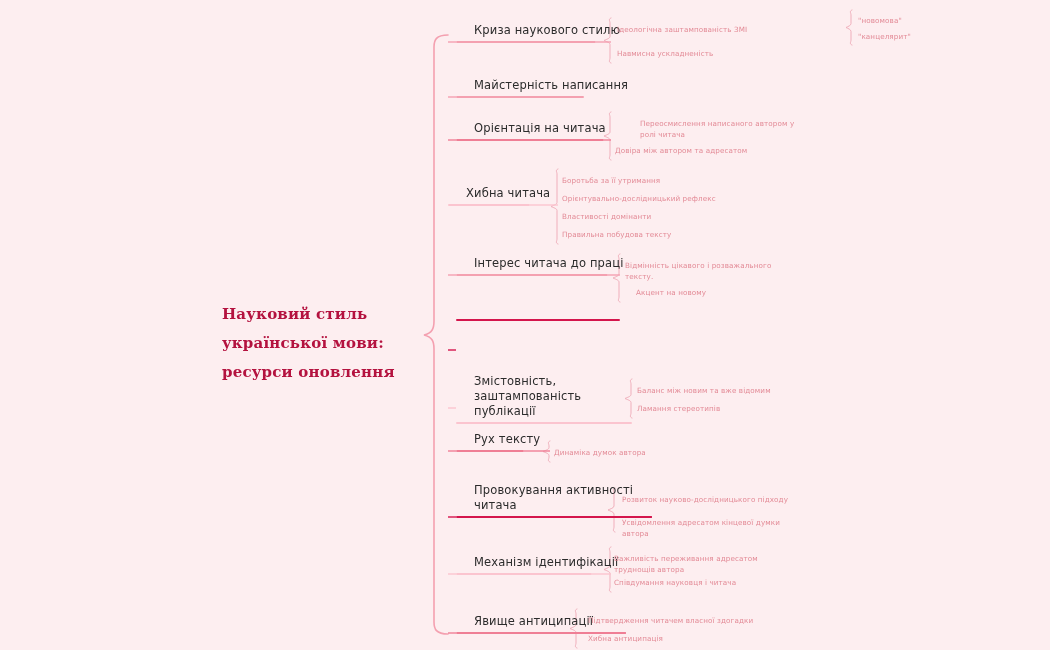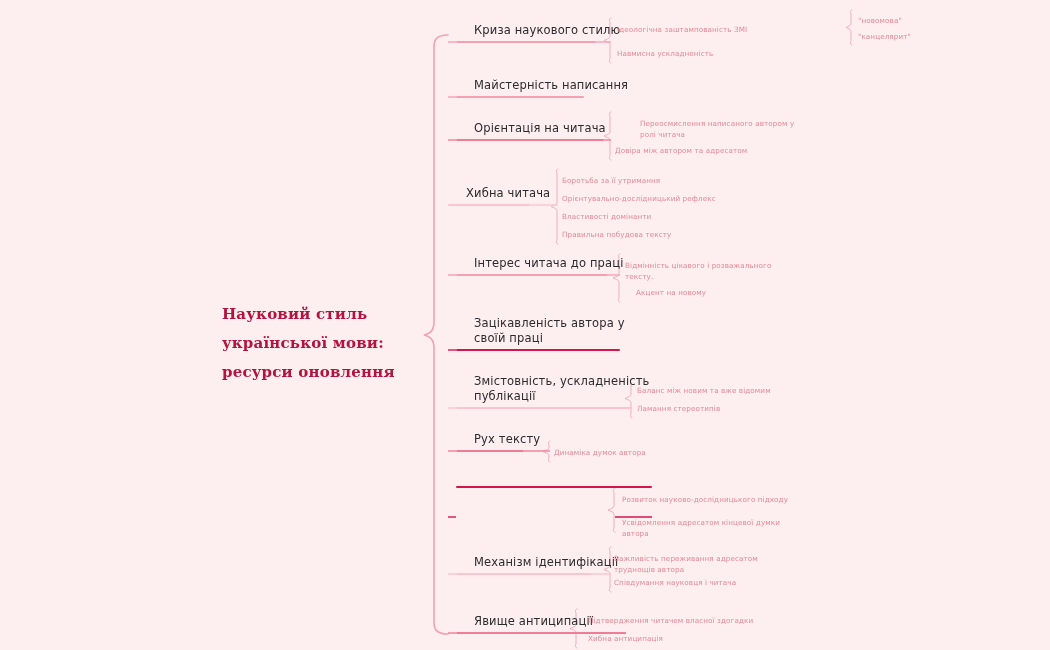--- a/index.html
+++ b/index.html
@@ -202,37 +202,37 @@
       <div class="l2" style="left: 562px; top: 212px; max-width: 190px;">Властивості домінанти</div>
       <div class="l2" style="left: 562px; top: 230px; max-width: 190px;">Правильна побудова тексту</div>
       <div class="l1" style="left: 456px; top: 256px; width: 200px;">
         <div class="l1-label">Інтерес читача до праці</div>
         <div class="l1-rule" style="width: 152px; background: rgb(244, 160, 176);"></div>
       </div>
       <div class="l2" style="left: 625px; top: 261px; max-width: 190px;">Відмінність цікавого і розважального
 тексту.</div>
       <div class="l2" style="left: 625px; top: 288px; max-width: 190px; margin-left: 11px;">Акцент на новому</div>
       <div class="l1" style="left: 456px; top: 316px; width: 200px;">
-        <div class="l1-label">Зацікавленість автора у
-своїй праці</div>
         <div class="l1-rule" style="width: 164px; background: rgb(212, 21, 76);"></div>
       </div>
       <div class="l1" style="left: 456px; top: 374px; width: 200px;">
-        <div class="l1-label">Змістовність, ускладненість
+        <div class="l1-label">Змістовність, заштампованість
 публікації</div>
         <div class="l1-rule" style="width: 176px; background: rgb(251, 196, 207);"></div>
       </div>
       <div class="l2" style="left: 637px; top: 386px; max-width: 190px;">Баланс між новим та вже відомим</div>
       <div class="l2" style="left: 637px; top: 404px; max-width: 190px;">Ламання стереотипів</div>
       <div class="l1" style="left: 456px; top: 432px; width: 200px;">
         <div class="l1-label">Рух тексту</div>
         <div class="l1-rule" style="width: 68px; background: rgb(239, 126, 149);"></div>
       </div>
       <div class="l2" style="left: 554px; top: 448px; max-width: 190px;">Динаміка думок автора</div>
       <div class="l1" style="left: 456px; top: 483px; width: 214px;">
+        <div class="l1-label">Провокування активності
+читача</div>
         <div class="l1-rule" style="width: 196px; background: rgb(212, 21, 76);"></div>
       </div>
       <div class="l2" style="left: 622px; top: 495px; max-width: 190px;">Розвиток науково-дослідницького підходу</div>
       <div class="l2" style="left: 622px; top: 518px; max-width: 190px;">Усвідомлення адресатом кінцевої думки
 автора</div>
       <div class="l1" style="left: 456px; top: 555px; width: 200px;">
         <div class="l1-label">Механізм ідентифікації</div>
         <div class="l1-rule" style="width: 136px; background: rgb(251, 196, 207);"></div>
       </div>
       <div class="l2" style="left: 614px; top: 554px; max-width: 190px;">Важливість переживання адресатом

